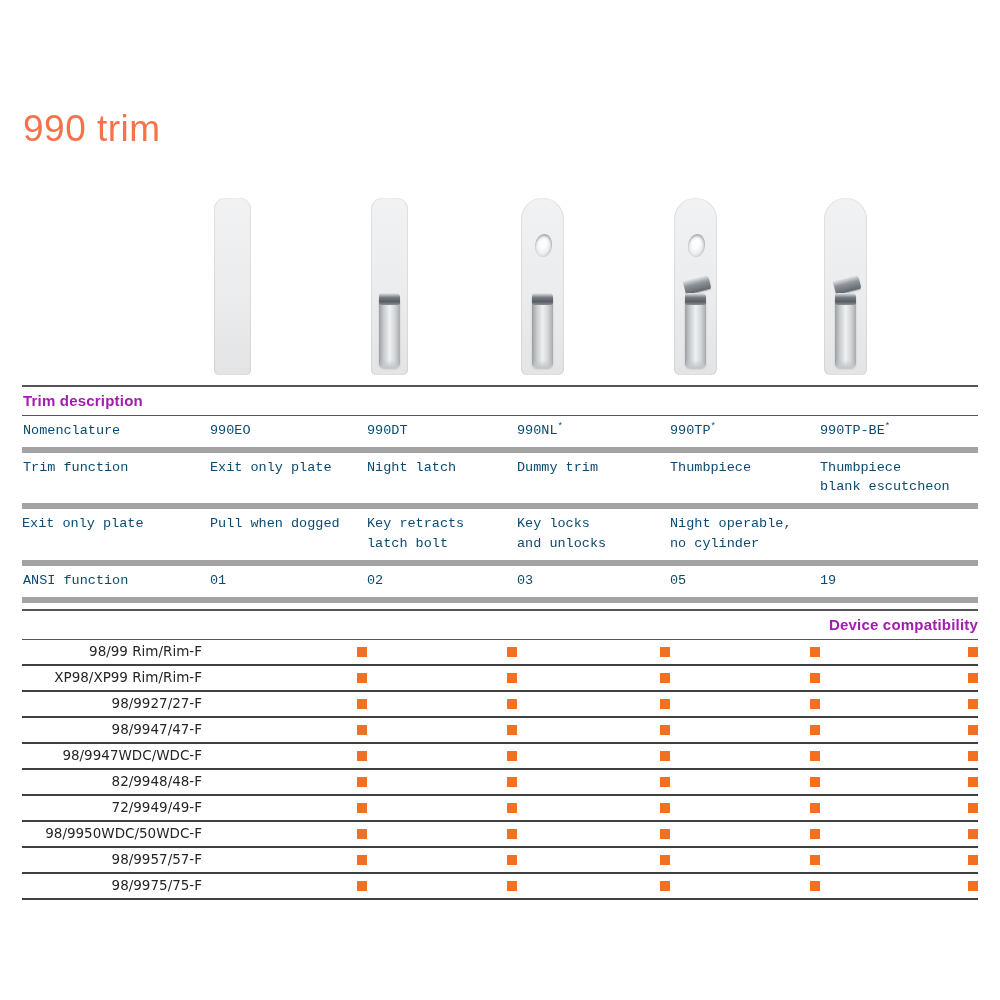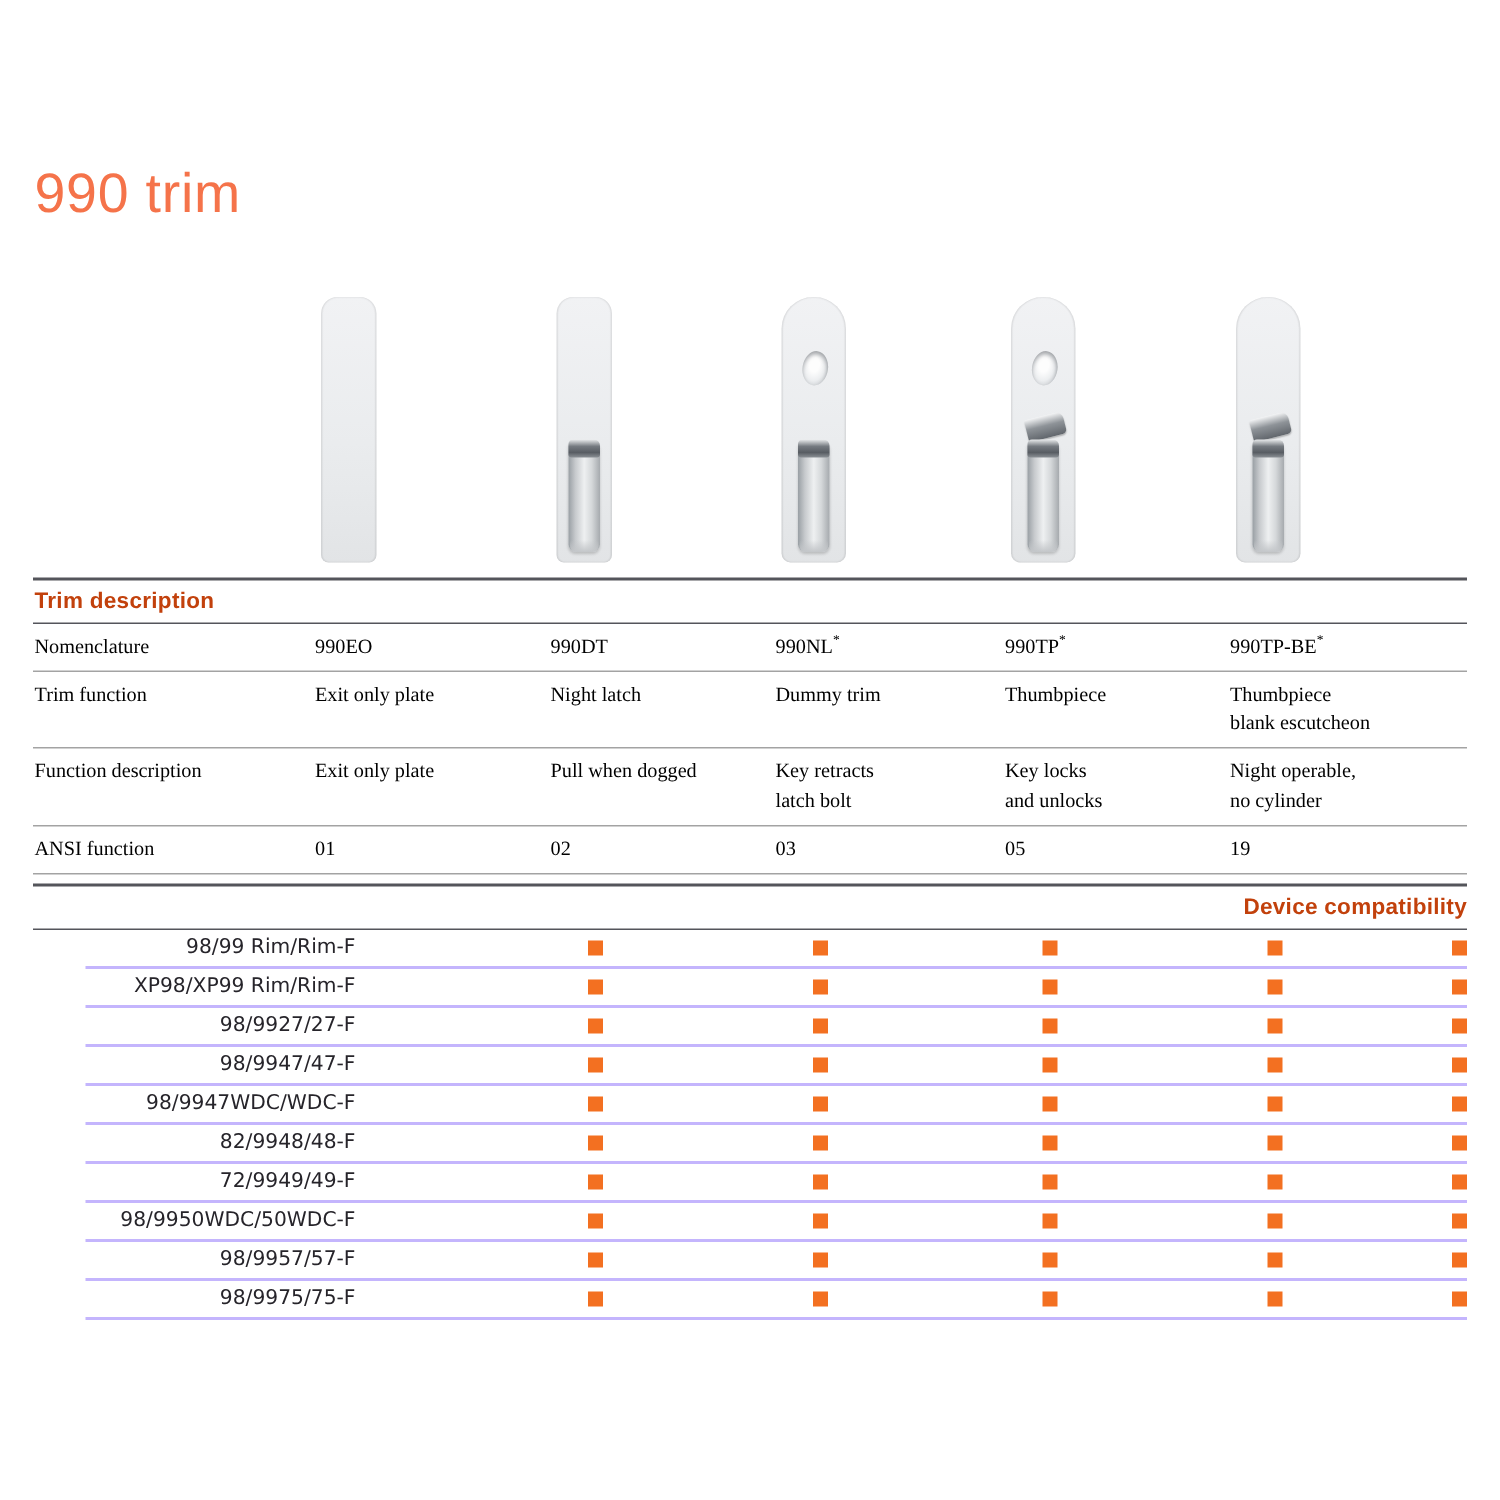--- a/index.html
+++ b/index.html
@@ -59,34 +59,34 @@
   .pull::after {
     content:""; position:absolute; bottom:0; left:1px; right:1px; height:8px;
     border-radius:2px 2px 4px 4px;
     background:linear-gradient(180deg,rgba(255,255,255,0),#c3c6c9);
   }
 
   
   .table { border-top:2px solid #54555B; }
   .section-head {
     padding:5px 0 6px 1px; border-bottom:1px solid #54555B;
-    color:#c2410c; font-weight:700; font-size:15px; letter-spacing:0.2px;
+    color:#a21caf; font-weight:700; font-size:15px; letter-spacing:0.2px;
   }
   .trow {
-    border-bottom:1px solid #a3a3a3; padding:5px 0 7px;
-    font-family:Liberation Serif, serif; font-size:13.5px; color:#000000;
+    border-bottom:6px solid #a3a3a3; padding:5px 0 7px;
+    font-family:Liberation Mono, monospace; font-size:13.5px; color:#0c4a6e;
   }
   .tlabel { padding-left:1px; }
   .tcell, .tlabel { white-space:pre-line; line-height:1.42; padding-right:8px; }
   sup { font-size:9px; line-height:0; }
 
   .compat { margin-top:6px;text-align:right; }
   .crow {
-    align-items:center; height:24px; border-bottom:2px solid #c4b5fd;
-    font-family:"DejaVu Sans", sans-serif; font-size:13.5px; color:#26242A;margin-left:35px;
+    align-items:center; height:24px; border-bottom:2px solid #404040;
+    font-family:"DejaVu Sans", sans-serif; font-size:13.5px; color:#26242A;
   }
   .crow .tlabel { white-space:nowrap; }
   .sq { width:10px; height:10px; margin-left:6px; background:#F37021; display:inline-block; }
   .mark-cell { line-height:0; }
 </style>
 </head>
 <body>
 
 <div class="page">
   <div class="inner">
@@ -147,21 +147,20 @@
         <div class="tlabel">Trim function</div>
         <div class="tcell"><span>Exit only plate</span></div>
         <div class="tcell"><span>Night latch</span></div>
         <div class="tcell"><span>Dummy trim</span></div>
         <div class="tcell"><span>Thumbpiece</span></div>
         <div class="tcell"><span>Thumbpiece
 blank escutcheon</span></div>
       </div>
 
       <div class="trow grid-cols">
-        <div class="tlabel">Function description</div>
         <div class="tcell"><span>Exit only plate</span></div>
         <div class="tcell"><span>Pull when dogged</span></div>
         <div class="tcell"><span>Key retracts
 latch bolt</span></div>
         <div class="tcell"><span>Key locks
 and unlocks</span></div>
         <div class="tcell"><span>Night operable,
 no cylinder</span></div>
       </div>
 

